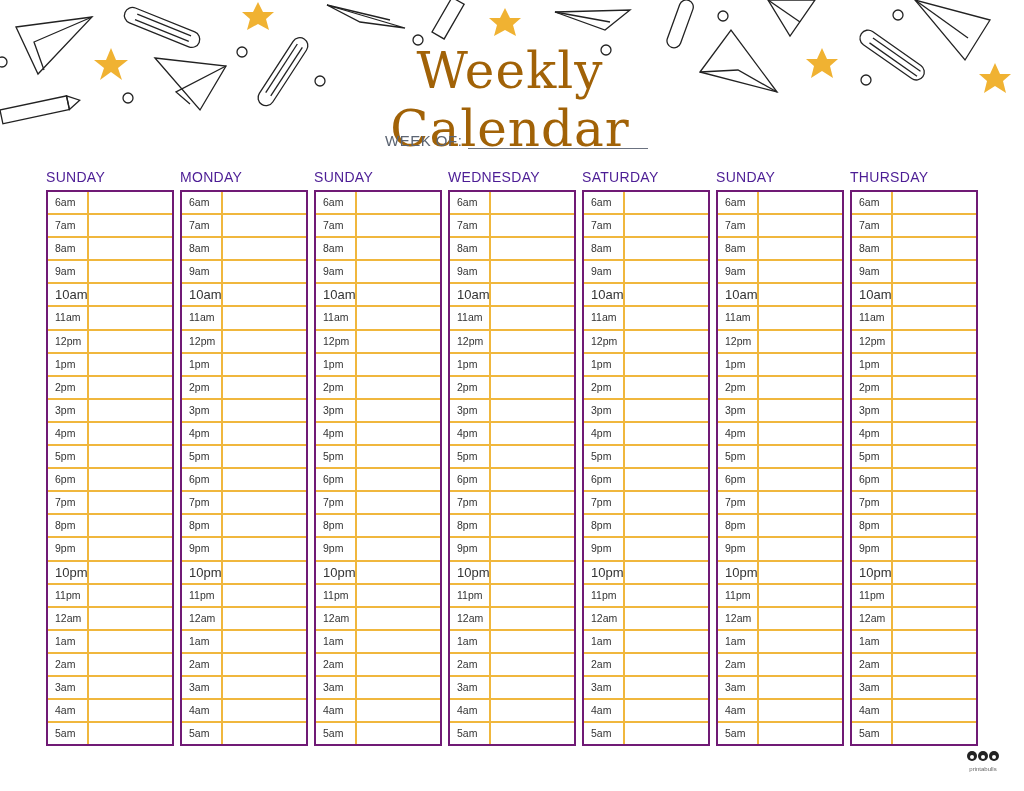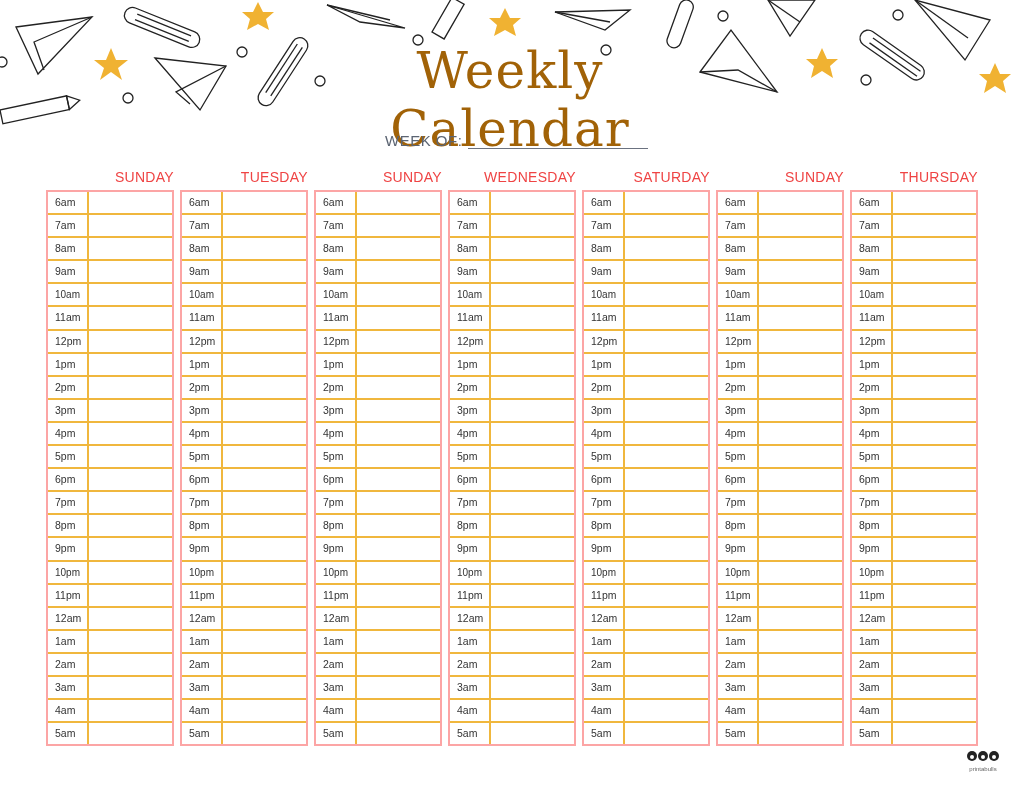--- a/index.html
+++ b/index.html
@@ -5,26 +5,26 @@
   html, body { margin:0; padding:0; background:#ffffff; }
   body { width:1024px; height:791px; position:relative; overflow:hidden; font-family:"Liberation Sans", sans-serif; }
   .deco { position:absolute; left:0; top:0; width:1024px; height:130px; }
   .title { position:absolute; left:330px; top:42px; width:360px; text-align:center;
            font-family:"DejaVu Serif", serif; font-size:50px; color:#a16207; letter-spacing:1px; }
   .weekof { position:absolute; left:385px; top:132px; display:flex; align-items:flex-end; }
   .weekof-label { font-size:15px; color:#5b6472; letter-spacing:0.5px; }
   .weekof-line { width:180px; border-bottom:1px solid #6b7280; margin-left:6px; height:14px; }
   .grid { position:absolute; left:46px; top:169px; display:flex; }
   .day { width:128px; margin-right:6px; }
-  .day-name { text-align:right; font-size:14px; color:#ef4444; height:21px; letter-spacing:0.3px; }
-  .table { border:2px solid #fca5a5; }
+  .day-name { text-align:left; font-size:14px; color:#4c1d95; height:21px; letter-spacing:0.3px; }
+  .table { border:2px solid #701a75; }
   .row { display:flex; height:21.1px; border-bottom:2px solid #f0b73d; }
   .row:last-child { border-bottom:none; }
   .time { width:38px; border-right:2px solid #f0b73d; font-size:10.5px; color:#333; padding-left:7px; line-height:21px; box-sizing:border-box; width:41px; }
-  .time.small { font-size:10px; }
+  .time.small { font-size:13px; }
   .entry { flex:1; }
   .logo { position:absolute; left:963px; top:748px; width:40px; text-align:center; }
   .logo-text { font-size:6px; color:#666; }
 </style>
 </head>
 <body>
 
 <svg class="deco" viewBox="0 0 1024 130" xmlns="http://www.w3.org/2000/svg">
   <g fill="none" stroke="#222" stroke-width="1.3">
 
@@ -205,21 +205,21 @@
           <div class="time">4am</div>
           <div class="entry"></div>
         </div>
         <div class="row">
           <div class="time">5am</div>
           <div class="entry"></div>
         </div>
       </div>
     </div>
     <div class="day">
-      <div class="day-name">TUESDAY</div>
+      <div class="day-name">MONDAY</div>
       <div class="table">
         <div class="row">
           <div class="time">6am</div>
           <div class="entry"></div>
         </div>
         <div class="row">
           <div class="time">7am</div>
           <div class="entry"></div>
         </div>
         <div class="row">

